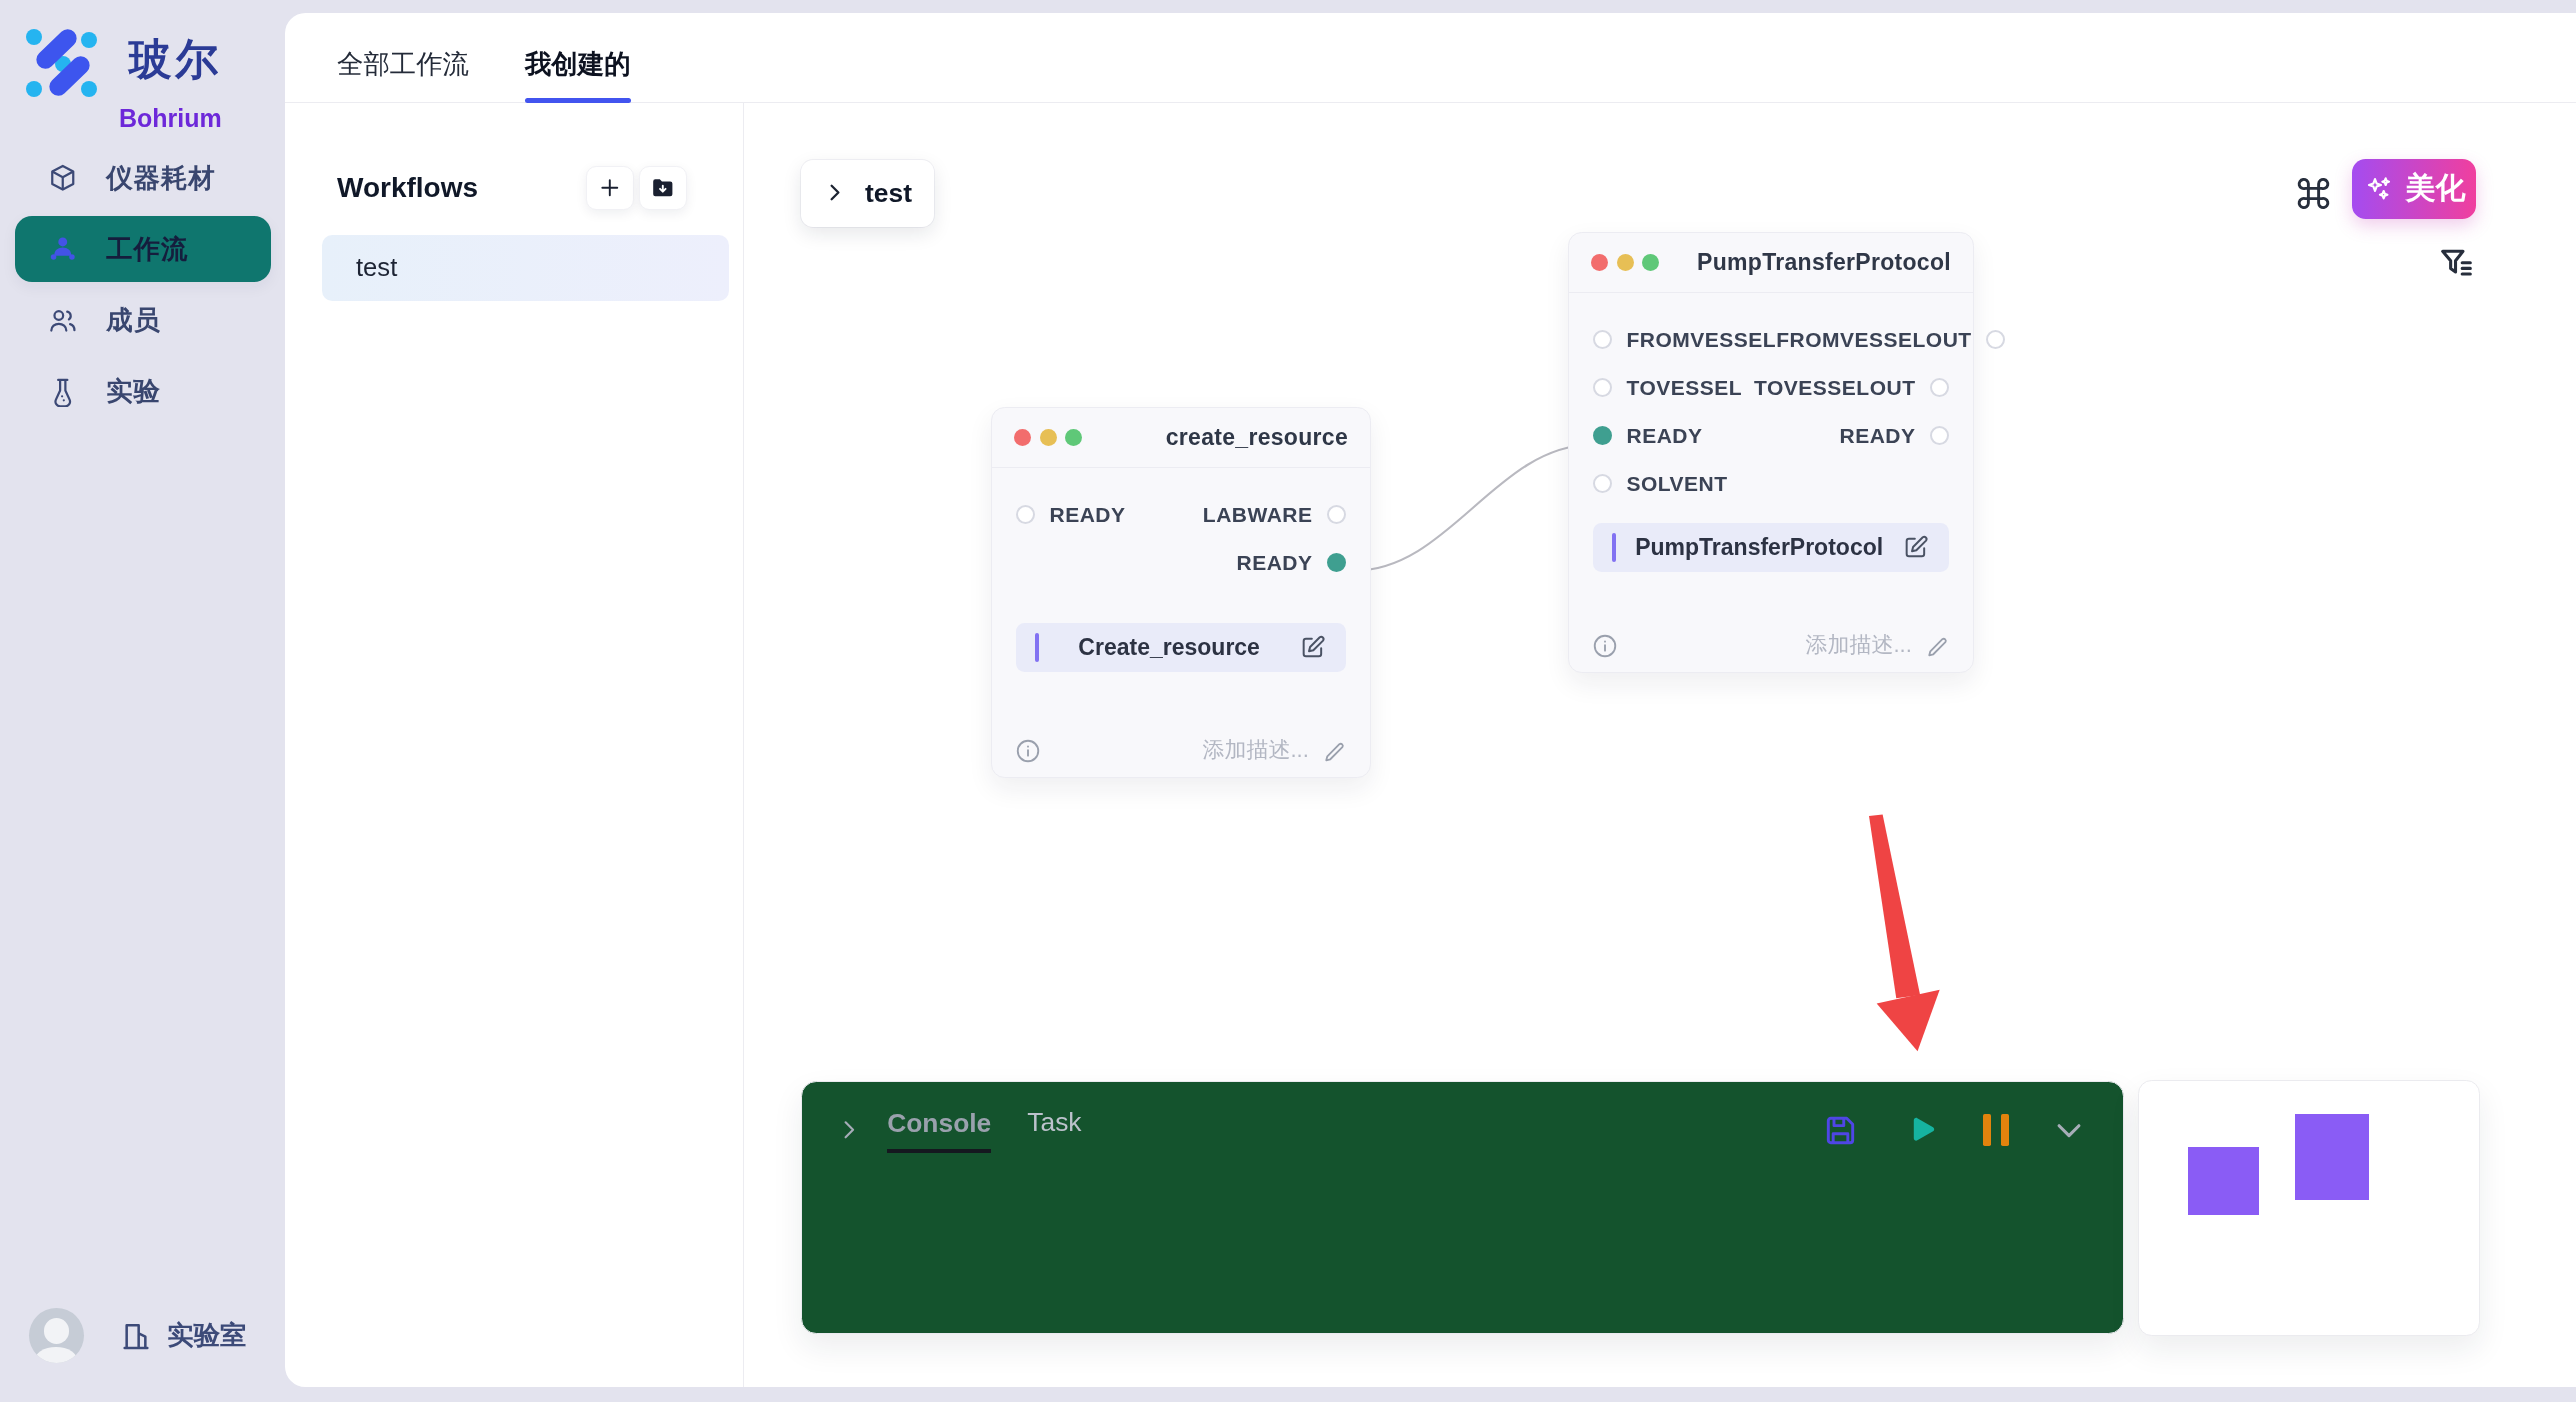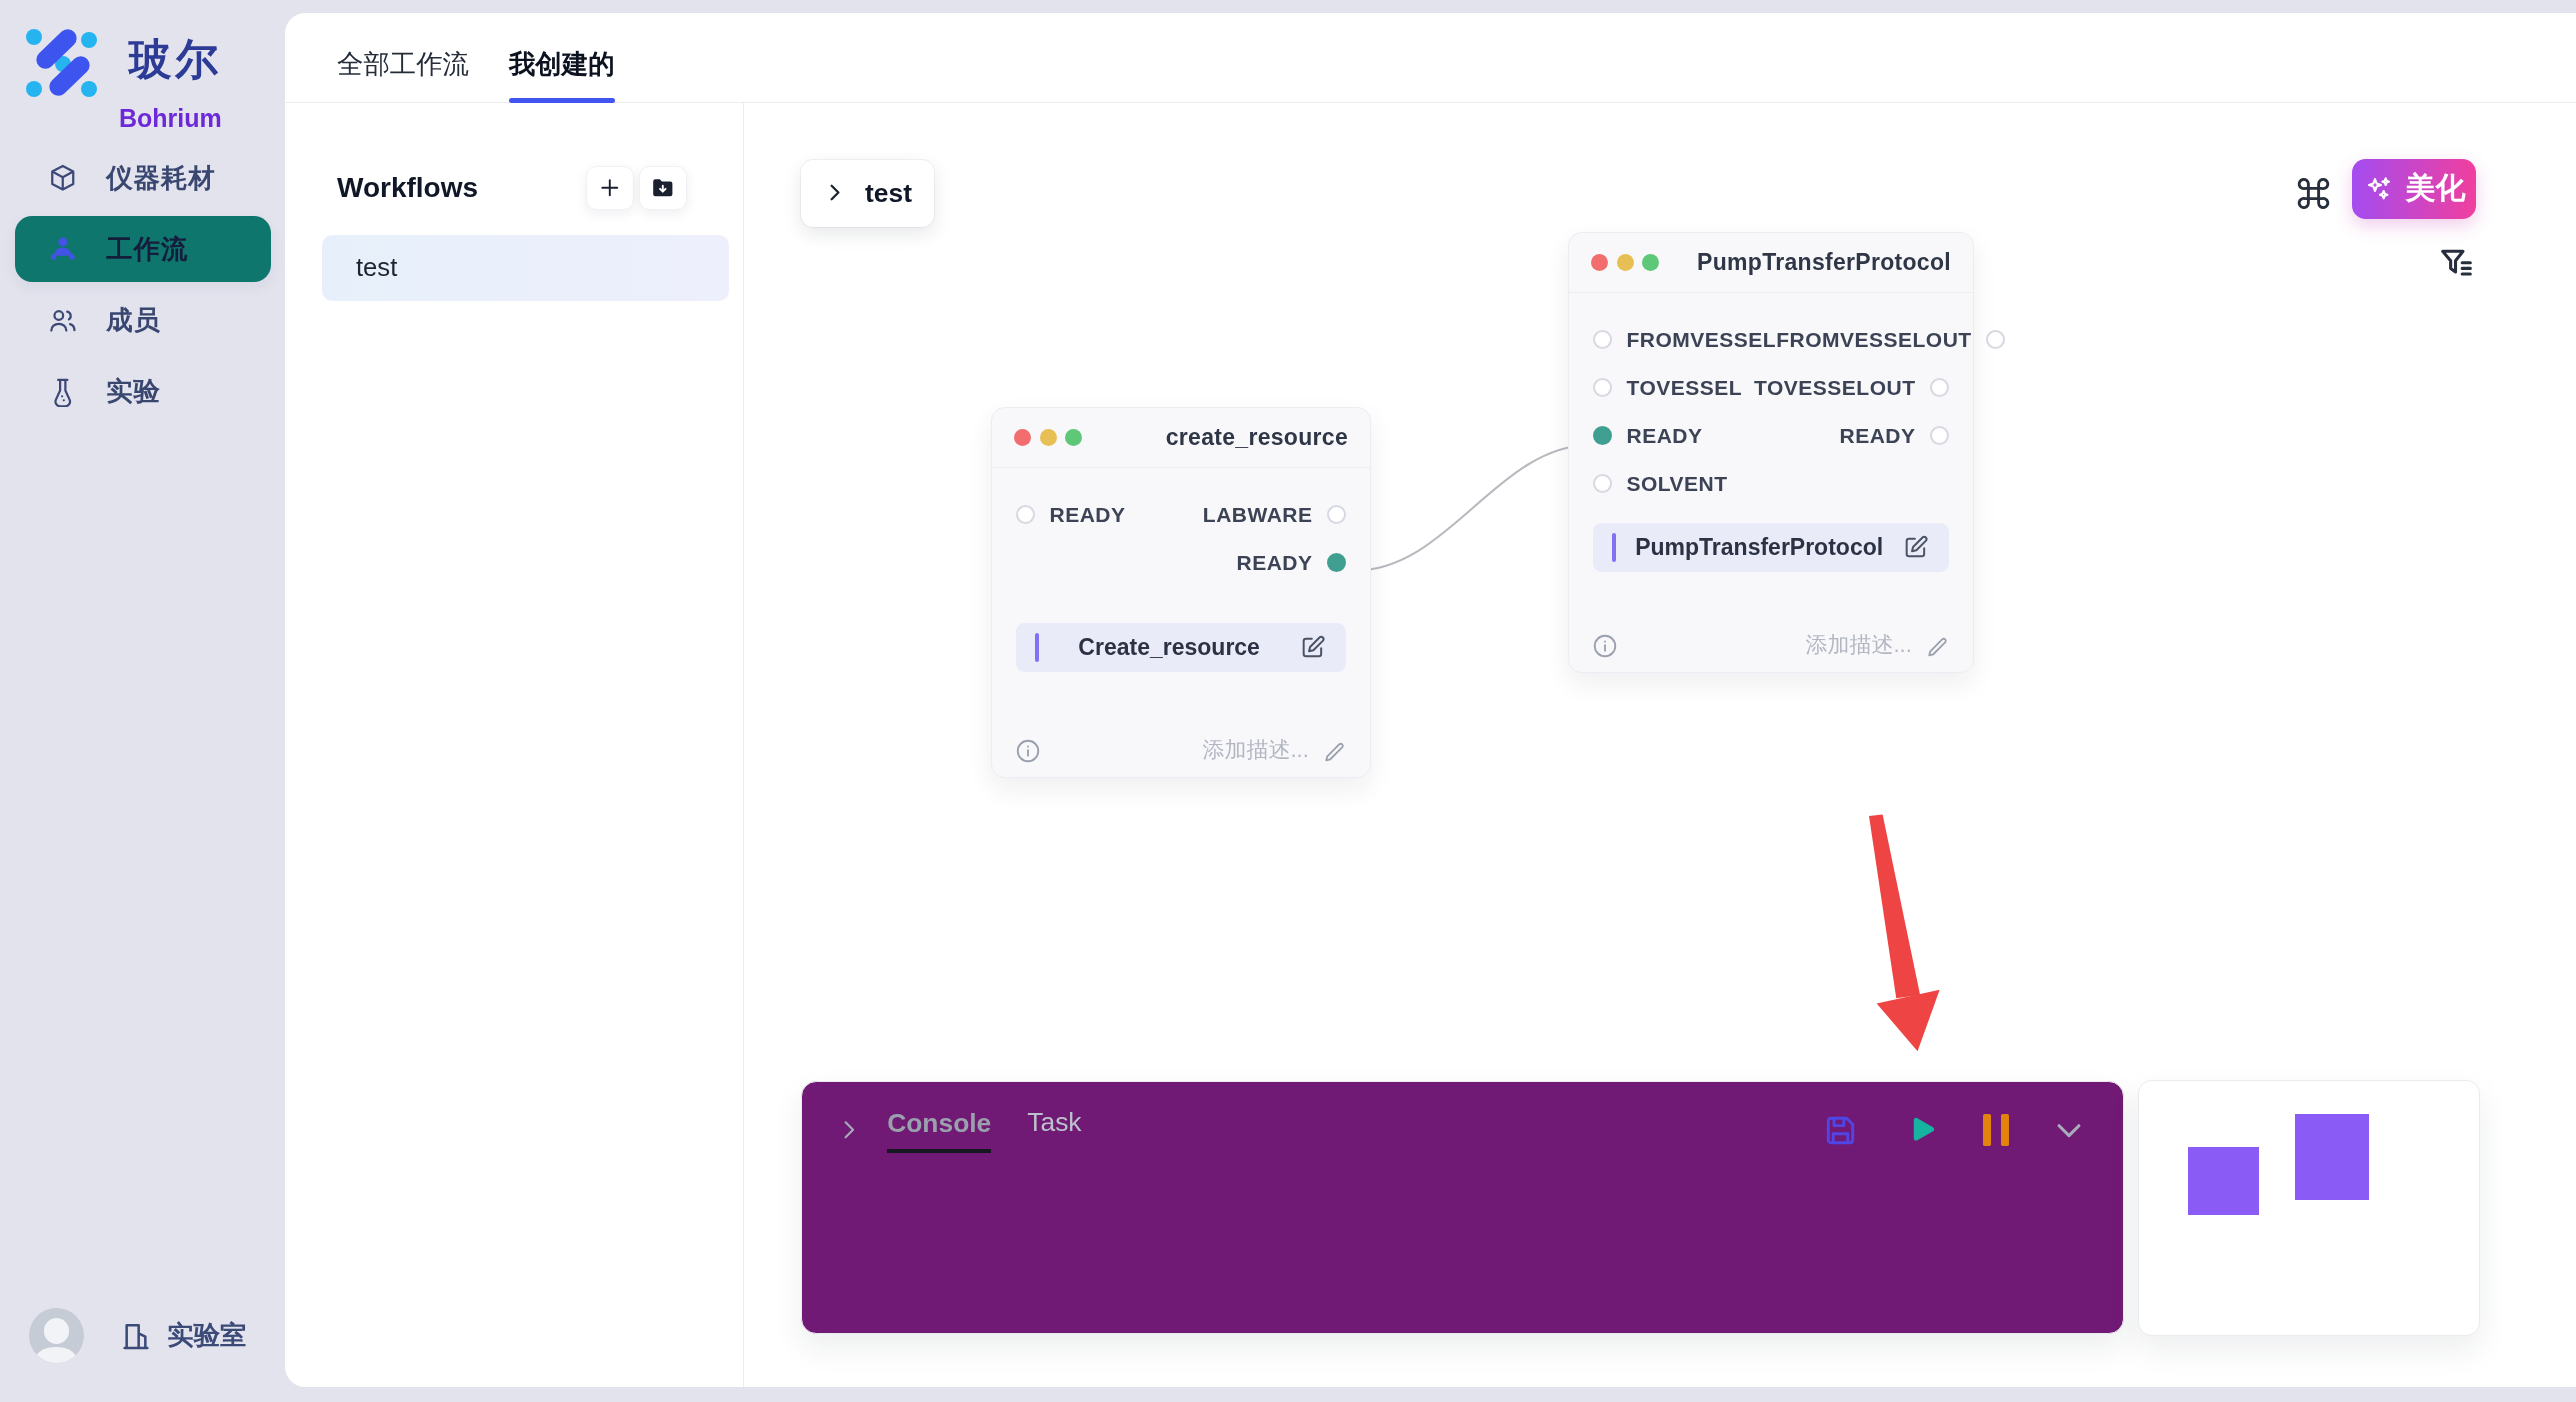--- a/index.html
+++ b/index.html
@@ -37,21 +37,21 @@
   .avatar .bodyshape { position:absolute; left:5.1px; top:39px; width:44px; height:29px; border-radius:50% 50% 0 0; background:#f2f3f6; }
   .lab { display:flex; align-items:center; margin-left:36px; cursor:pointer; }
   .lab .bicon { width:32px; height:32px; color:#3c4a78; }
   .lab .blabel { margin-left:15.3px; font-size:26.4px; font-weight:600; color:#3c4a78; }
 
   
   .content { position:absolute; left:285px; top:12.8px; right:0; bottom:15.3px; background:#fff;
              border-radius:20.4px 0 0 20.4px; }
 
   .tabbar { position:absolute; left:0; right:0; top:0; height:90px; border-bottom:1.7px solid #ececf1;
-            display:flex; align-items:center; padding:15.3px 0 0 52px; gap:40px; }
+            display:flex; align-items:center; padding:15.3px 0 0 52px; gap:56px; }
   .tab { position:relative; height:100%; display:flex; align-items:center; font-size:26.4px; color:#242b39; cursor:pointer; }
   .tab.active { font-weight:800; color:#0d1220; }
   .tab.active::after { content:""; position:absolute; left:0; right:0; bottom:-1.7px; height:5.1px; border-radius:2.6px; background:#4254ef; }
 
   .main-row { position:absolute; left:0; right:0; top:90px; bottom:0; }
 
   
   .wf-panel { position:absolute; left:0; top:0; bottom:0; width:459px; border-right:1.7px solid #ececf1; }
   .wf-header { position:absolute; left:52px; right:56px; top:63px; display:flex; align-items:center; }
   .wf-title { font-size:28px; font-weight:800; color:#101828; }
@@ -104,21 +104,21 @@
   .info-icon { width:28px; height:28px; color:#9aa0ad; }
   .desc { margin-left:auto; font-size:22px; color:#b3b7c3; }
   .pencil-icon { width:25.6px; height:25.6px; color:#9aa0ad; margin-left:13.6px; }
 
   .node-create { left:247px; top:304px; width:380px; height:371px; }
   .node-create .action-bar { margin-top:42px; }
   .node-pump { left:824px; top:129px; width:406px; height:441px; }
   .node-pump .action-bar { margin-top:21px; }
 
   
-  .console { position:absolute; left:57px; top:978px; width:1323px; height:253px; background:#701a75;
+  .console { position:absolute; left:57px; top:978px; width:1323px; height:253px; background:#14532d;
              border:1.7px solid #eaeaef; border-radius:15.3px; box-shadow:0 13.6px 31px rgba(25,32,56,.08);
              padding:25.6px 37px 0 34px; }
   .console-head { display:flex; align-items:center; }
   .console-collapse { width:25.6px; height:25.6px; color:#a6acb8; cursor:pointer; }
   .console-tab { font-size:26.4px; cursor:pointer; }
   .console-tab.active { margin-left:25.6px; font-weight:700; color:#9aa1ad; border-bottom:4.3px solid #15181f; padding-bottom:10.2px; }
   .console-tab.inactive { margin-left:36px; color:#bcc2cc; padding-bottom:14.5px; }
   .console-actions { margin-left:auto; display:flex; align-items:center; gap:43px; }
   .console-actions .act { cursor:pointer; }
   .save-icon { width:39px; height:39px; color:#4f46e5; }

